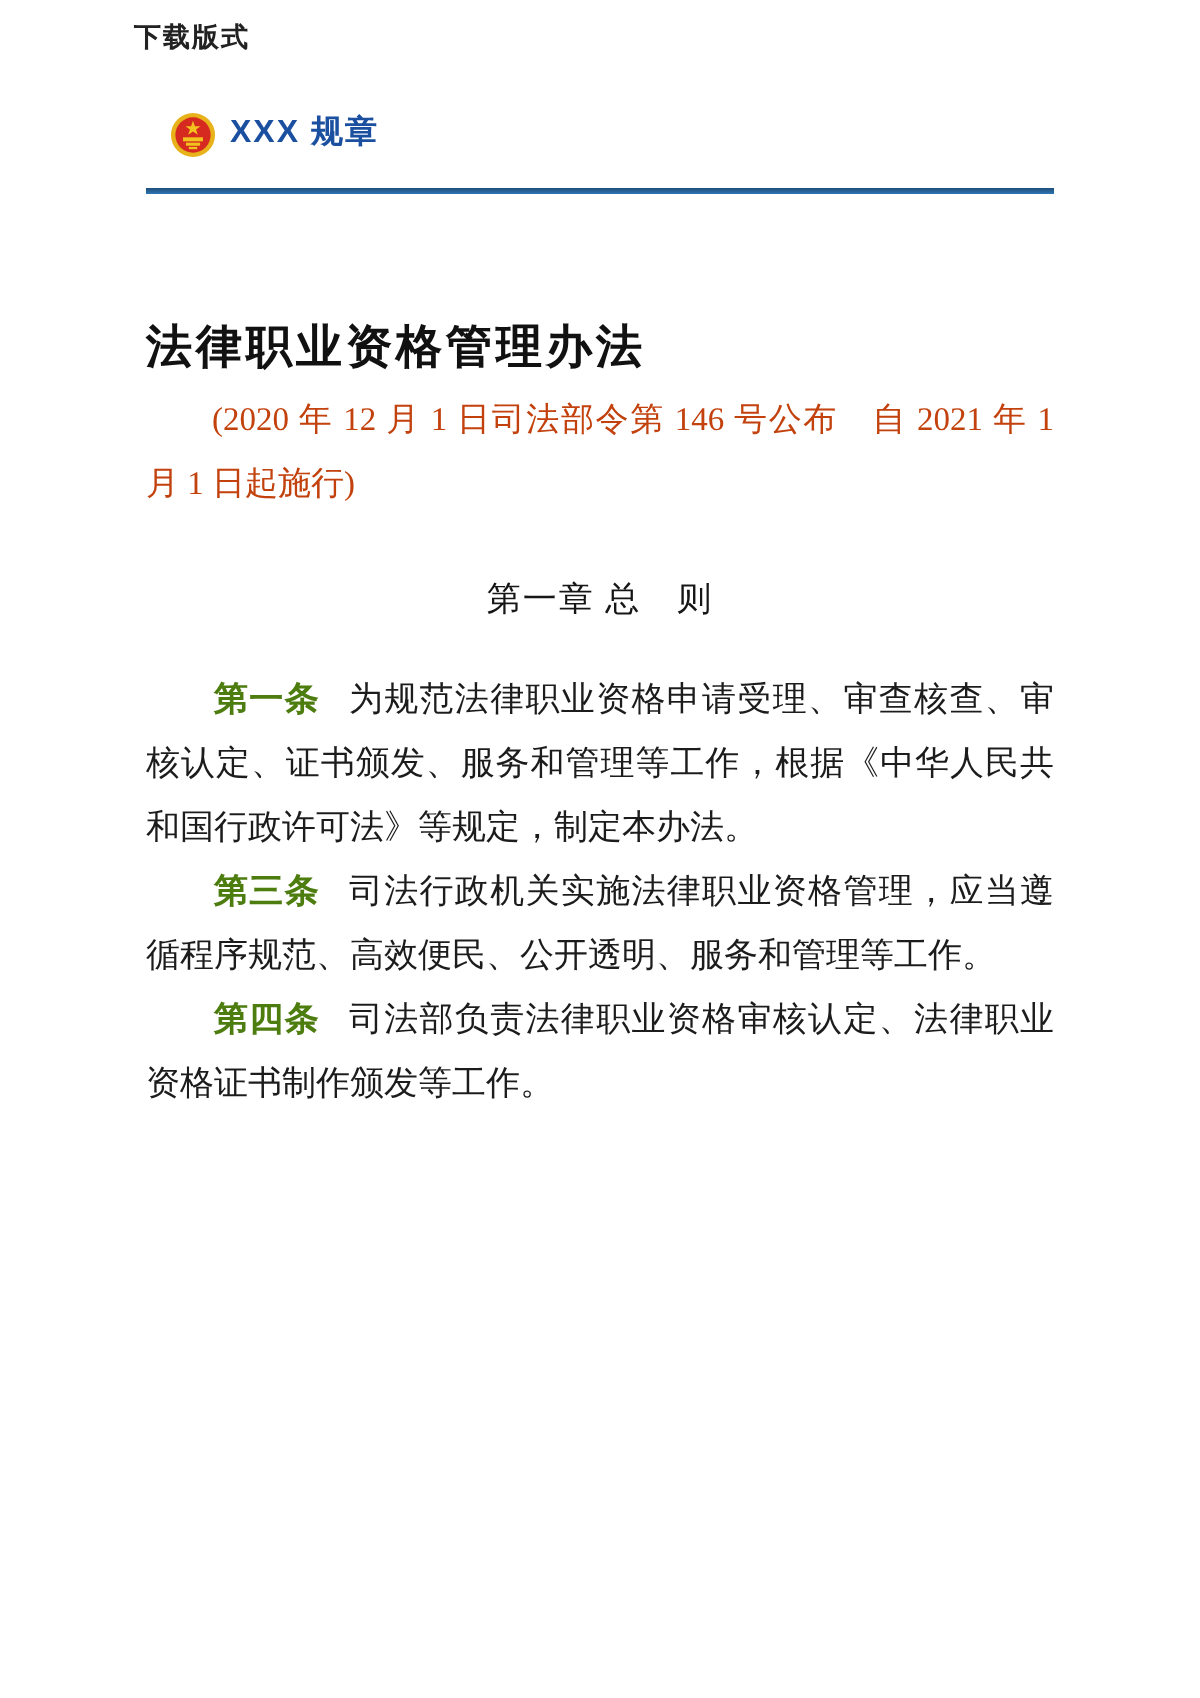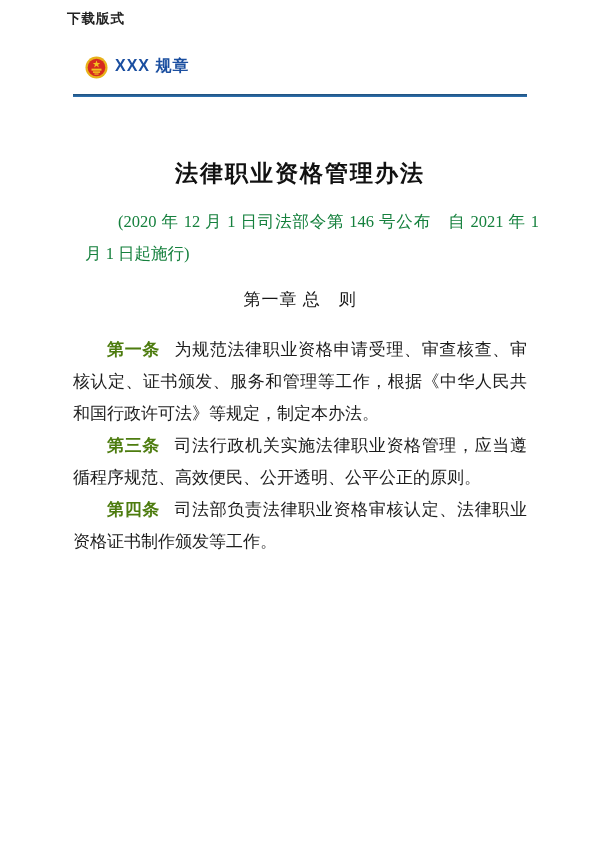--- a/index.html
+++ b/index.html
@@ -30,27 +30,27 @@
     letter-spacing:1px;
   }
   .rule{
     position:absolute;left:73px;width:454px;height:3px;
     background:linear-gradient(to bottom,#1F4E79,#2E74B5);
   }
   .rule-top{top:94px;}
   .rule-bottom{top:743px;}
   .doc-title{
     position:absolute;left:73px;top:158px;width:454px;
-    text-align:center;font-size:23px;font-weight:bold;
+    text-align:left;font-size:23px;font-weight:bold;
     letter-spacing:2px;color:#111111;margin:0;
   }
   .publish-info{
     position:absolute;left:73px;top:194px;width:454px;
     font-size:16.5px;line-height:32px;
-    text-indent:2em;text-align:justify;color:#15803d;margin:12px;
+    text-indent:2em;text-align:justify;color:#c2410c;margin:0;
   }
   .chapter-heading{
     position:absolute;left:73px;top:288px;width:454px;
     text-align:center;font-size:17px;font-weight:normal;
     letter-spacing:1px;color:#161616;margin:0;
   }
   .articles{
     position:absolute;left:73px;top:334px;width:454px;
     font-size:17px;line-height:32px;text-align:justify;
   }
@@ -93,21 +93,21 @@
   <div class="rule rule-top"></div>
 
   <h1 class="doc-title">法律职业资格管理办法</h1>
 
   <p class="publish-info">(2020 年 12 月 1 日司法部令第 146 号公布　自 2021 年 1 月 1 日起施行)</p>
 
   <h2 class="chapter-heading">第一章 总　则</h2>
 
   <div class="articles">
     <p><span class="art-label">第一条</span><span>为规范法律职业资格申请受理、审查核查、审核认定、证书颁发、服务和管理等工作，根据《中华人民共和国行政许可法》等规定，制定本办法。</span></p>
-    <p><span class="art-label">第三条</span><span>司法行政机关实施法律职业资格管理，应当遵循程序规范、高效便民、公开透明、公平公正的原则。</span></p>
+    <p><span class="art-label">第三条</span><span>司法行政机关实施法律职业资格管理，应当遵循程序规范、高效便民、公开透明、服务和管理等工作。</span></p>
     <p><span class="art-label">第四条</span><span>司法部负责法律职业资格审核认定、法律职业资格证书制作颁发等工作。</span></p>
   </div>
 
   <div class="dotted-divider"></div>
 
   <div class="page-number">– 1 –</div>
 
   <div class="rule rule-bottom"></div>
 
   <div class="publisher-label">XXX 发布</div>

